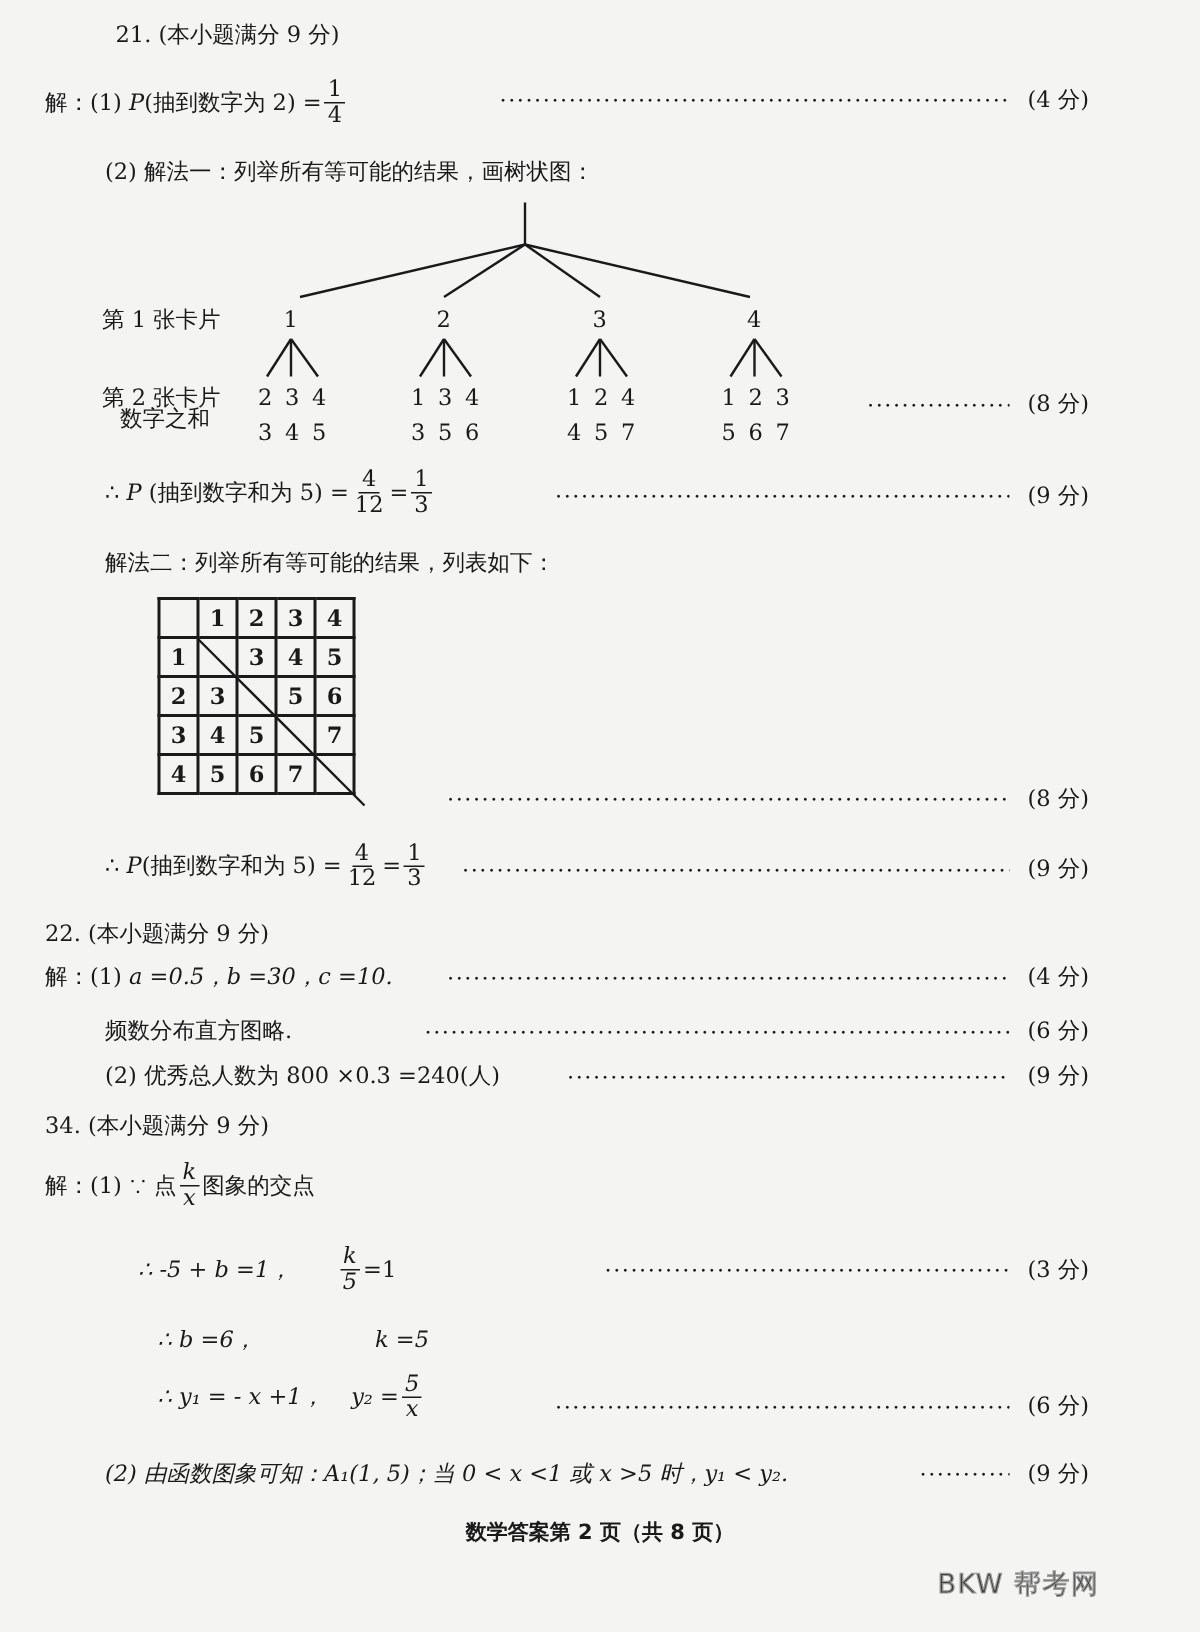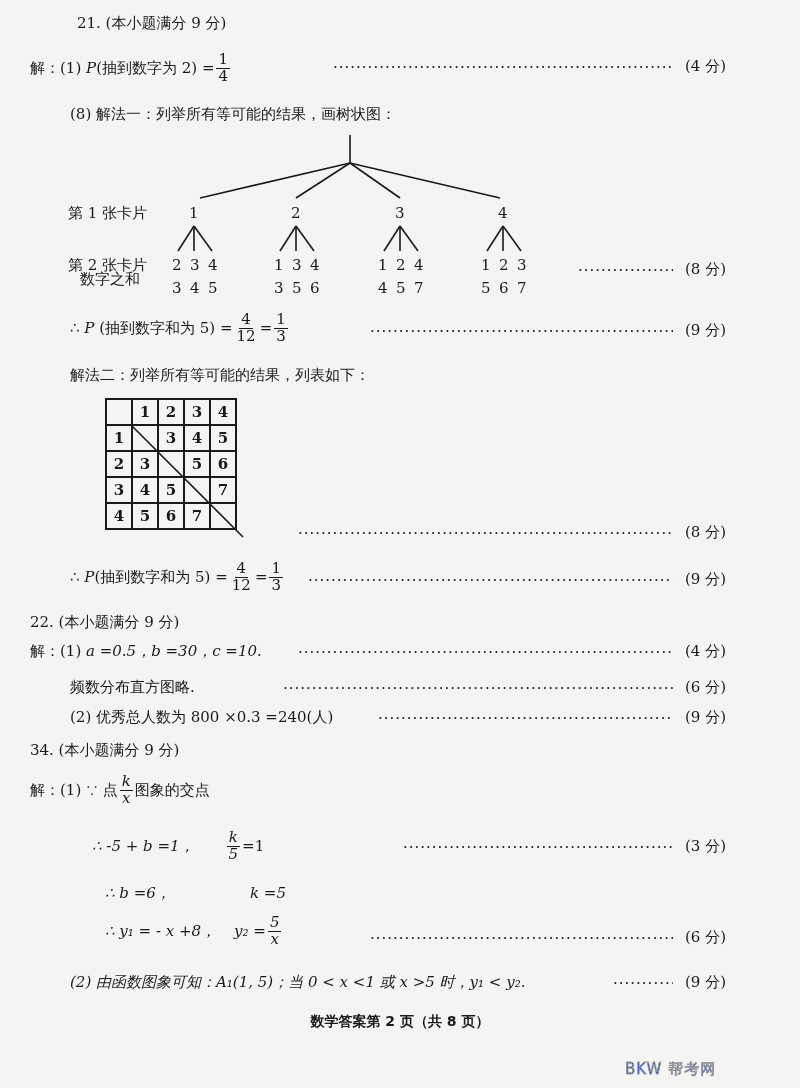--- a/index.html
+++ b/index.html
@@ -14,40 +14,40 @@
   .line { position:absolute; display:flex; align-items:center; white-space:nowrap; }
   .it { font-style:italic; }
   .frac { display:inline-flex; flex-direction:column; align-items:center; vertical-align:middle; margin:0 2px; line-height:1.05; }
   .frac .num { border-bottom:1.3px solid #1a1a1a; padding:0 2px; }
   .frac .den { padding:0 2px; }
   .leader { position:absolute; white-space:nowrap; overflow:hidden; letter-spacing:1px; }
   .score { position:absolute; white-space:nowrap; }
   table.grid { position:absolute; border-collapse:collapse; }
   table.grid td { width:24px; height:24px; border:2px solid #1a1a1a; text-align:center; font-size:15px; font-weight:bold; padding:0; }
   .footer { position:absolute; left:0; width:800px; text-align:center; font-weight:bold; font-family:"DejaVu Sans", sans-serif; font-size:14px; }
-  .wm { position:absolute; font-family:"DejaVu Sans", sans-serif; font-size:15px; color:#1d4ed8; -webkit-text-stroke:0.8px #9a9a9a; letter-spacing:1px;margin-top:16px; }
+  .wm { position:absolute; font-family:"DejaVu Sans", sans-serif; font-size:18px; color:#404040; -webkit-text-stroke:0.8px #9a9a9a; letter-spacing:1px; }
 </style>
 </head>
 <body>
 
 <div class="abs" style="left:30px;top:14px;margin-left:47px;">21. (本小题满分 9 分)</div>
 
 <div class="line" style="left:30px;top:52px;">
   <span>解：(1)</span>&nbsp;
   <span class="it">P</span>
   <span>(抽到数字为 2) =</span>
   <span class="frac">
     <span class="num">1</span>
     <span class="den">4</span>
   </span>
 </div>
 <div class="leader" style="left:333px;top:58px;width:340px;">························································································</div>
 <div class="score" style="left:685px;top:57px;">(4 分)</div>
 
-<div class="abs" style="left:70px;top:105px;">(8) 解法一：列举所有等可能的结果，画树状图：</div>
+<div class="abs" style="left:70px;top:105px;">(2) 解法一：列举所有等可能的结果，画树状图：</div>
 
 <svg style="position:absolute;left:0;top:0;" width="800" height="300">
   <g stroke="#1a1a1a" stroke-width="1.6" fill="none">
     <line x1="350" y1="135" x2="350" y2="163"></line>
     <line x1="350" y1="163" x2="200" y2="198"></line>
     <line x1="350" y1="163" x2="296" y2="198"></line>
     <line x1="350" y1="163" x2="400" y2="198"></line>
     <line x1="350" y1="163" x2="500" y2="198"></line>
 
     <line x1="194" y1="226" x2="178" y2="251"></line>
@@ -221,21 +221,21 @@
   </span>
   <span>=1</span>
 </div>
 <div class="leader" style="left:403px;top:838px;width:270px;">························································································</div>
 <div class="score" style="left:685px;top:837px;">(3 分)</div>
 
 <div class="abs it" style="left:105px;top:884px;">∴ b =6，</div>
 <div class="abs it" style="left:250px;top:884px;">k =5</div>
 
 <div class="line" style="left:105px;top:915px;">
-  <span class="it">∴ y₁ = - x +8，</span>
+  <span class="it">∴ y₁ = - x +1，</span>
   <span style="display:inline-block;width:18px;"></span>
   <span class="it">y₂ =</span>
   <span class="frac it">
     <span class="num">5</span>
     <span class="den">x</span>
   </span>
 </div>
 <div class="leader" style="left:370px;top:929px;width:303px;">························································································</div>
 <div class="score" style="left:685px;top:928px;">(6 分)</div>
 

